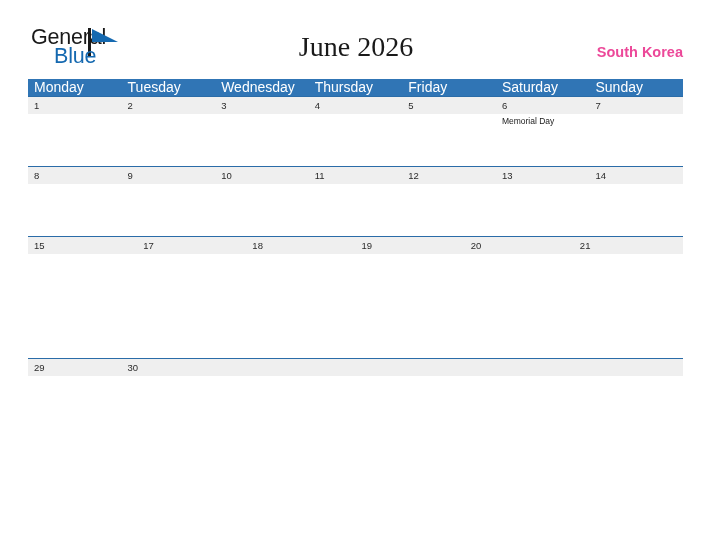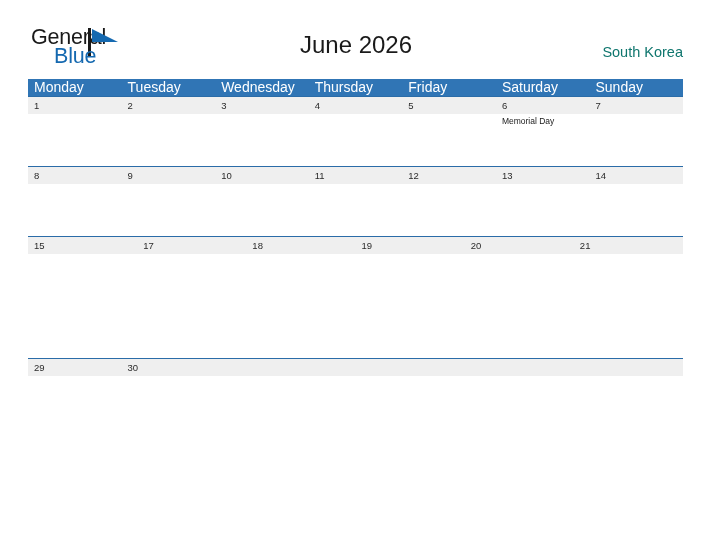--- a/index.html
+++ b/index.html
@@ -62,32 +62,33 @@
     top: 1px;
     width: 32px;
     height: 28px;
   }
   .cal-title {
     position: absolute;
     left: 0;
     right: 0;
     top: 31px;
     text-align: center;
-    font-size: 24px;
-    color: #1a1a1a;
-    font-family: Liberation Sans, sans-serif;
+    font-size: 28px;
+    color: #1a1a1a;
+    font-family: Liberation Serif, serif;
   }
   .country {
     position: absolute;
     right: 29px;
     top: 44px;
     font-size: 14.5px;
-    color: #0f766e;
+    color: #ec4899;
     text-align: center;
     font-family: "Liberation Sans", sans-serif;
+    font-weight: bold;
   }
 
   
   .calendar {
     position: absolute;
     left: 28px;
     top: 79px;
     width: 655px;
   }
   .dow-row {

